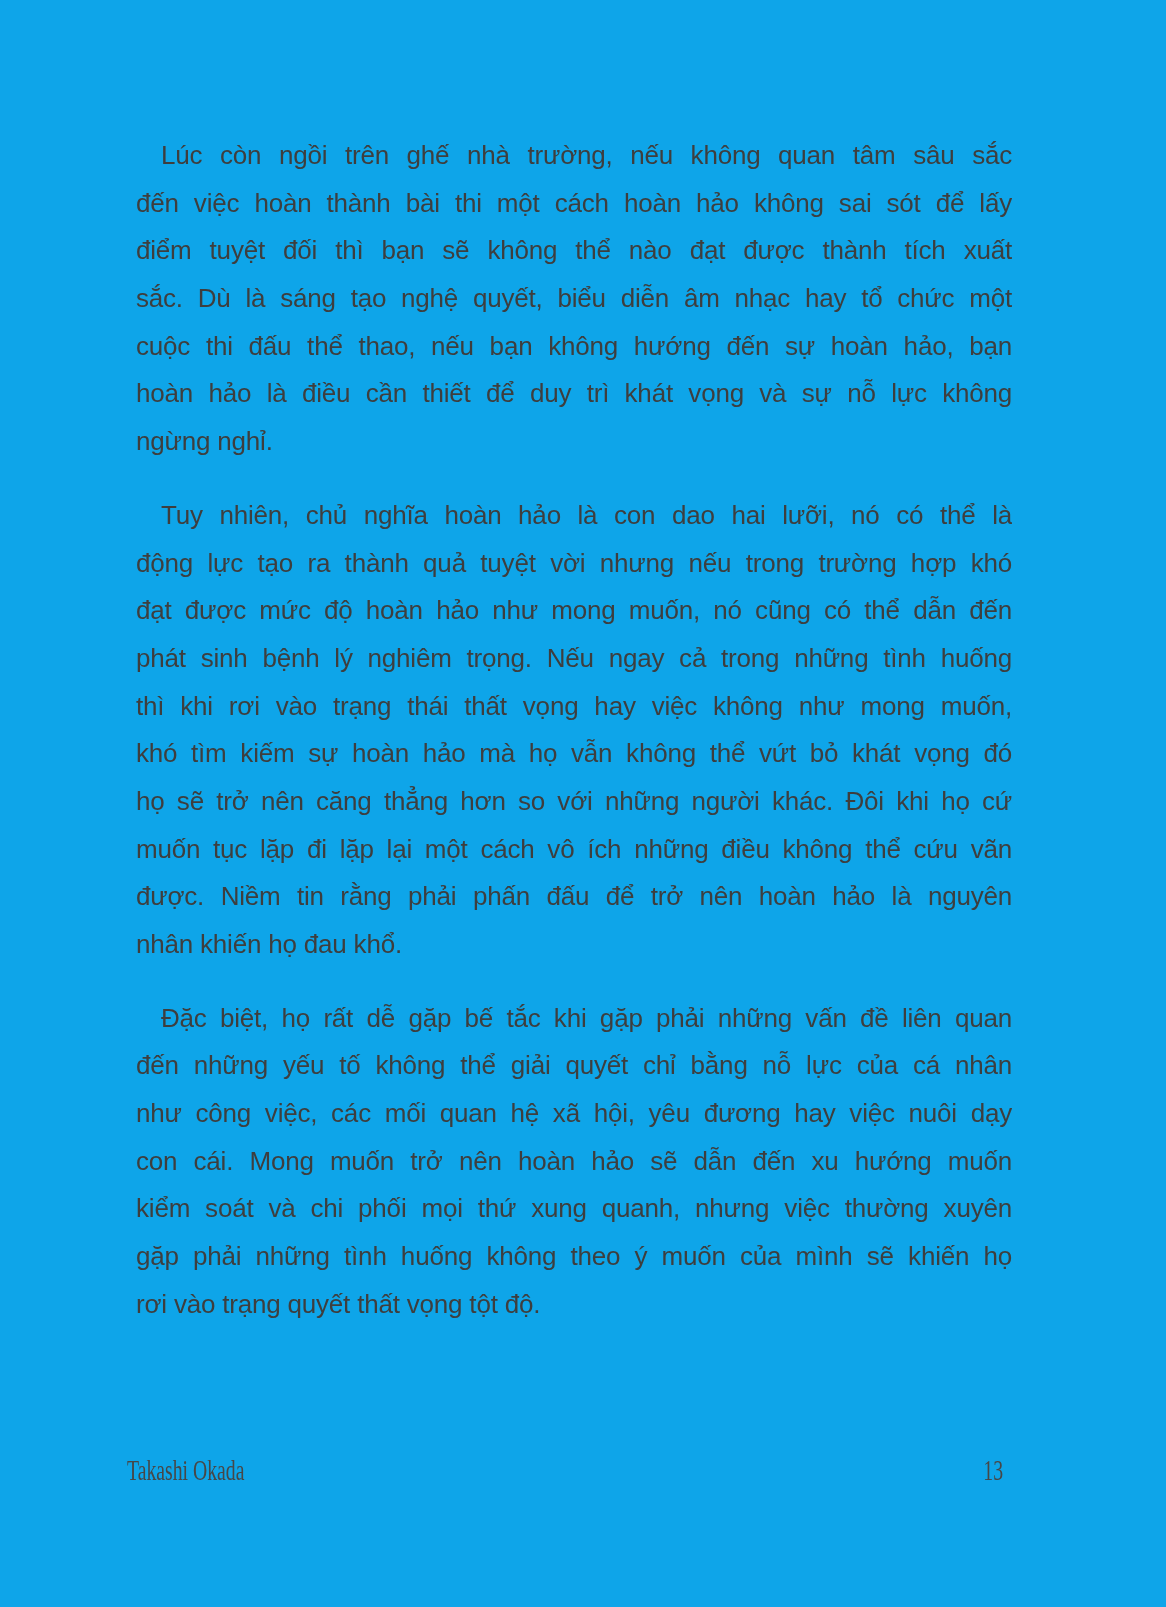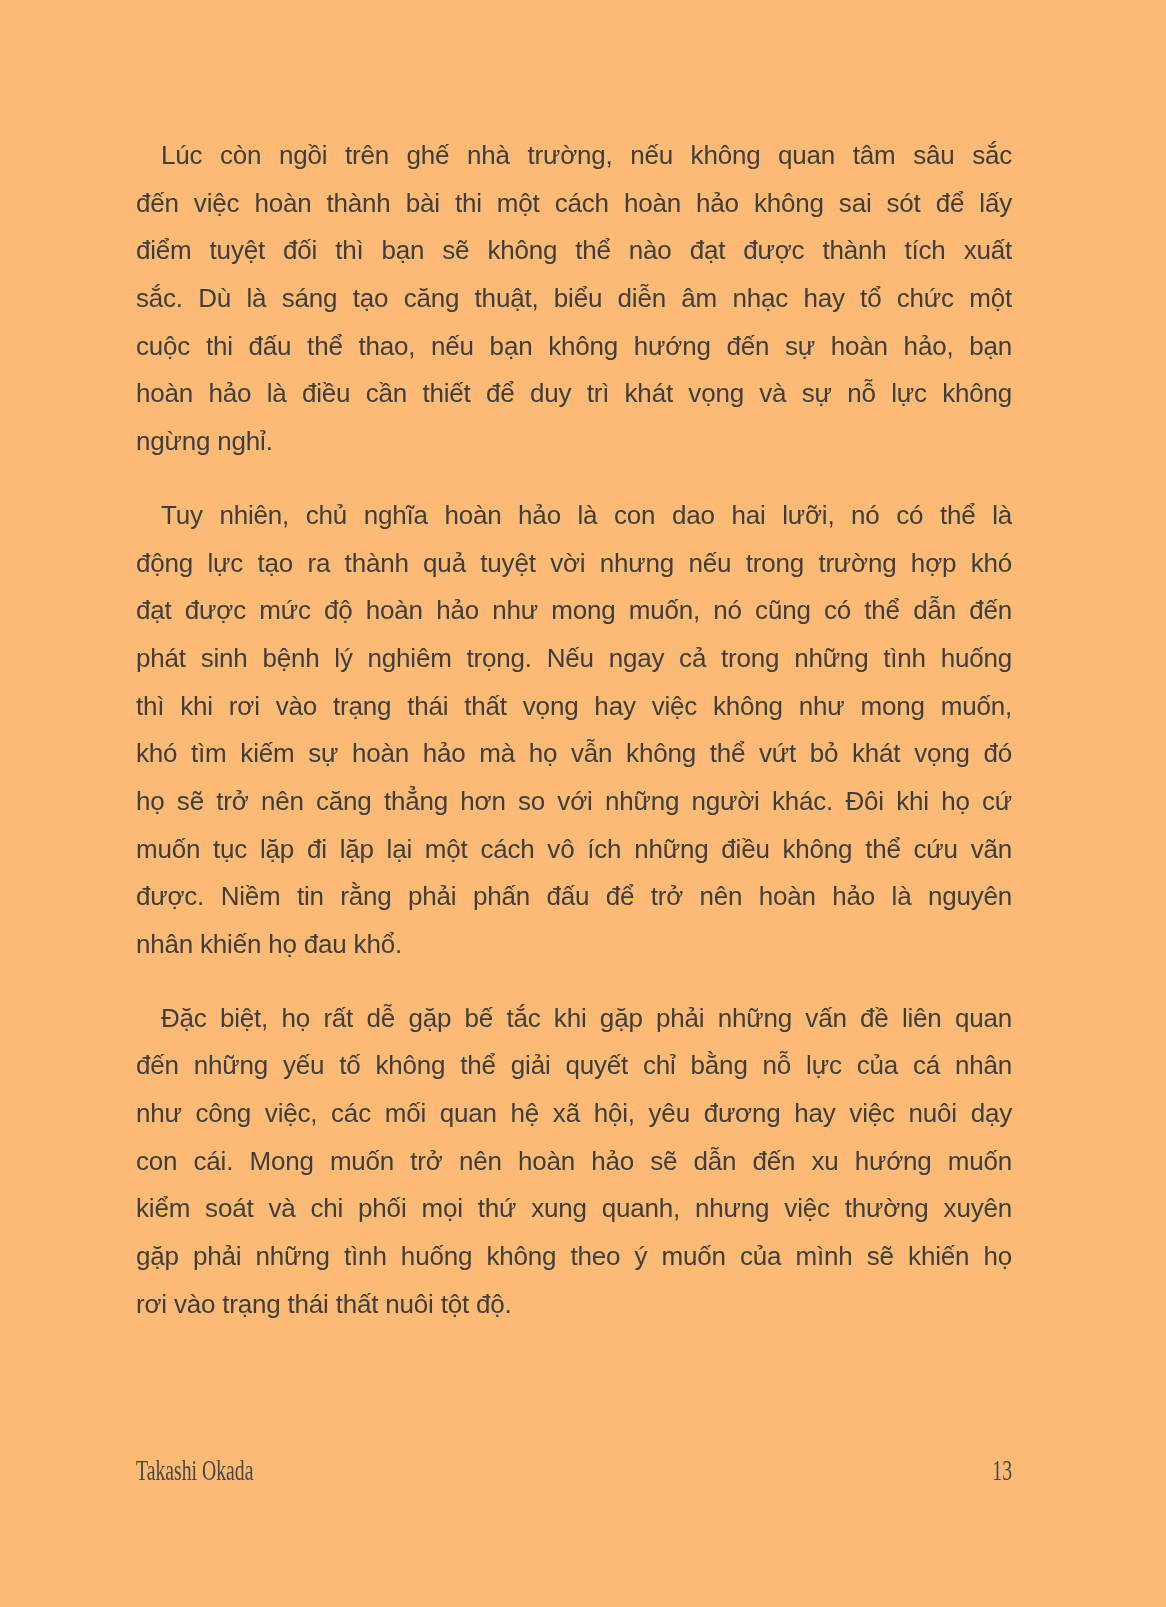--- a/index.html
+++ b/index.html
@@ -35,48 +35,48 @@
     overflow: hidden;
   }
   .pline.first {
     text-indent: 25px;
   }
   .pline.last {
     text-align-last: left;
   }
   .footer {
     position: absolute;
-    left: 136px;
+    left: 127px;
     width: 876px;
     top: 1452px;
     display: flex;
     justify-content: space-between;
     align-items: baseline;
     color: #474747;
     font-family: "Liberation Serif", serif;
     font-size: 29px;
     line-height: 36px;
   }
   .condensed {
     display: inline-block;
     transform: scaleX(0.68);
   }
   .author-wrap .condensed { transform-origin: 0 50%; }
   .pagenum-wrap .condensed { transform-origin: 100% 50%; }
 </style>
 </head>
 <body>
 
-<div class="page" style="background: #fdba74;">
+<div class="page" style="background: #0ea5e9;">
   <main class="text-block" id="paragraphs" style="color: rgb(62, 62, 62);">
       <div class="para">
         <div class="pline first">Lúc còn ngồi trên ghế nhà trường, nếu không quan tâm sâu sắc</div>
         <div class="pline">đến việc hoàn thành bài thi một cách hoàn hảo không sai sót để lấy</div>
         <div class="pline">điểm tuyệt đối thì bạn sẽ không thể nào đạt được thành tích xuất</div>
-        <div class="pline">sắc. Dù là sáng tạo căng thuật, biểu diễn âm nhạc hay tổ chức một</div>
+        <div class="pline">sắc. Dù là sáng tạo nghệ quyết, biểu diễn âm nhạc hay tổ chức một</div>
         <div class="pline">cuộc thi đấu thể thao, nếu bạn không hướng đến sự hoàn hảo, bạn</div>
         <div class="pline">hoàn hảo là điều cần thiết để duy trì khát vọng và sự nỗ lực không</div>
         <div class="pline last">ngừng nghỉ.</div>
       </div>
       <div class="para">
         <div class="pline first">Tuy nhiên, chủ nghĩa hoàn hảo là con dao hai lưỡi, nó có thể là</div>
         <div class="pline">động lực tạo ra thành quả tuyệt vời nhưng nếu trong trường hợp khó</div>
         <div class="pline">đạt được mức độ hoàn hảo như mong muốn, nó cũng có thể dẫn đến</div>
         <div class="pline">phát sinh bệnh lý nghiêm trọng. Nếu ngay cả trong những tình huống</div>
         <div class="pline">thì khi rơi vào trạng thái thất vọng hay việc không như mong muốn,</div>
@@ -86,20 +86,20 @@
         <div class="pline">được. Niềm tin rằng phải phấn đấu để trở nên hoàn hảo là nguyên</div>
         <div class="pline last">nhân khiến họ đau khổ.</div>
       </div>
       <div class="para">
         <div class="pline first">Đặc biệt, họ rất dễ gặp bế tắc khi gặp phải những vấn đề liên quan</div>
         <div class="pline">đến những yếu tố không thể giải quyết chỉ bằng nỗ lực của cá nhân</div>
         <div class="pline">như công việc, các mối quan hệ xã hội, yêu đương hay việc nuôi dạy</div>
         <div class="pline">con cái. Mong muốn trở nên hoàn hảo sẽ dẫn đến xu hướng muốn</div>
         <div class="pline">kiểm soát và chi phối mọi thứ xung quanh, nhưng việc thường xuyên</div>
         <div class="pline">gặp phải những tình huống không theo ý muốn của mình sẽ khiến họ</div>
-        <div class="pline last">rơi vào trạng thái thất nuôi tột độ.</div>
+        <div class="pline last">rơi vào trạng quyết thất vọng tột độ.</div>
       </div>
     </main>
   <footer class="footer">
     <span class="author-wrap"><span class="condensed">Takashi Okada</span></span>
     <span class="pagenum-wrap"><span class="condensed">13</span></span>
   </footer>
 </div>
 
 </body></html>

